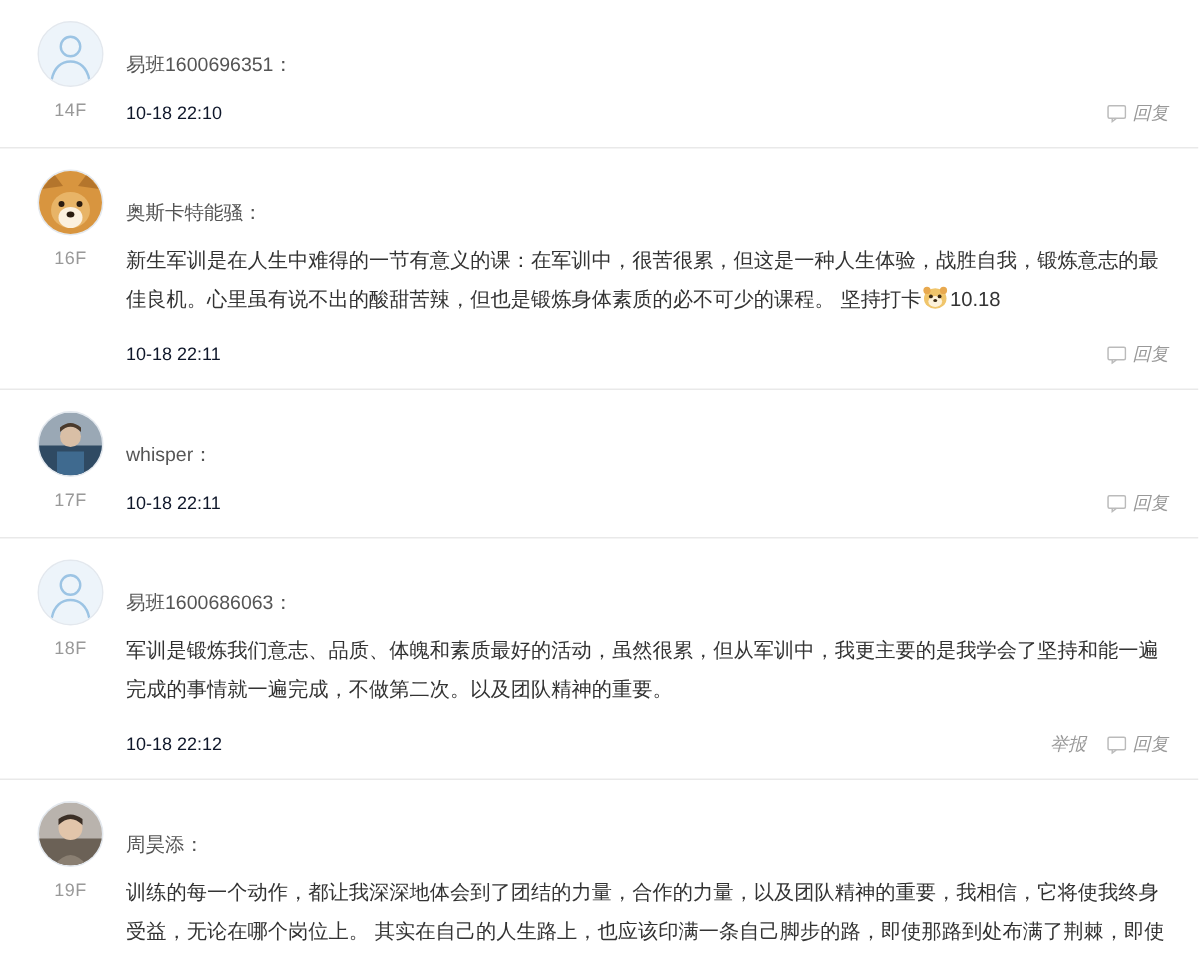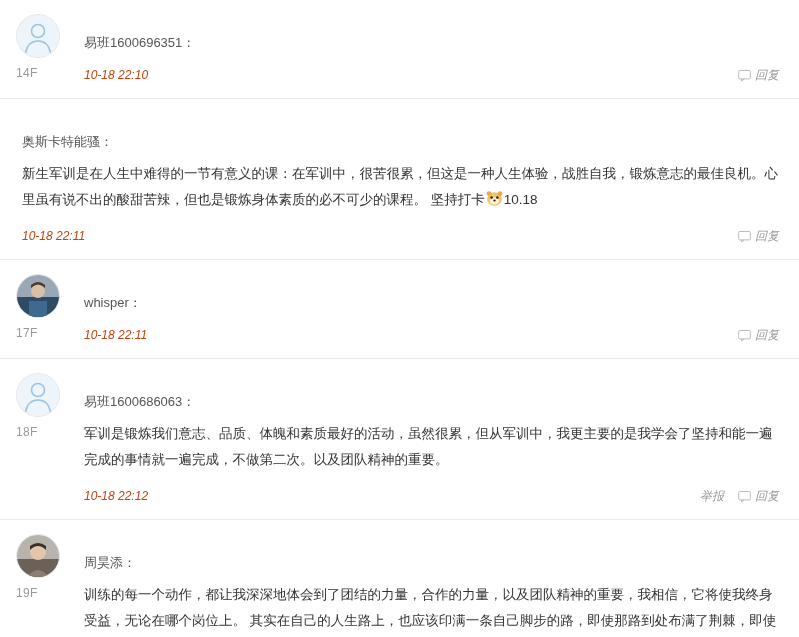--- a/index.html
+++ b/index.html
@@ -26,21 +26,21 @@
     position: relative;
   }
   .comment:last-child {
     border-bottom: none;
   }
   .left-col {
     width: 62px;
     flex: 0 0 62px;
     display: flex;
     flex-direction: column;
-    align-items: flex-start;
+    align-items: center;
   }
   .avatar {
     width: 44px;
     height: 44px;
     border-radius: 50%;
     overflow: hidden;
     position: relative;
     background: #eef3f8;
     border: 1px solid #e3e8ee;
     box-sizing: border-box;
@@ -73,22 +73,21 @@
   }
   .meta-row {
     display: flex;
     align-items: center;
     margin-top: 14px;
     margin-bottom: 12px;
     height: 18px;
   }
   .timestamp {
     font-size: 12px;
-    color: #c2410c;
-    font-style: italic;
+    color: #0f172a;
   }
   .meta-actions {
     margin-left: auto;
     display: flex;
     align-items: center;
     gap: 14px;
     padding-right: 4px;
   }
   .action {
     display: flex;
@@ -146,20 +145,35 @@
               </svg>
             </span>
             <span>回复</span>
           </div>
         </div>
       </div>
     </div>
   </div>
 
   <div class="comment">
+    <div class="left-col">
+      <div class="avatar">
+        <svg width="42" height="42" viewBox="0 0 42 42">
+          <rect width="42" height="42" fill="#d8953f"></rect>
+          <path d="M2 12 L10 2 L16 10 Z" fill="#b4752c"></path>
+          <path d="M40 12 L32 2 L26 10 Z" fill="#b4752c"></path>
+          <ellipse cx="21" cy="26" rx="13" ry="12" fill="#e8b467"></ellipse>
+          <ellipse cx="21" cy="31" rx="8" ry="7" fill="#fbf0de"></ellipse>
+          <circle cx="15" cy="22" r="2" fill="#2b1c10"></circle>
+          <circle cx="27" cy="22" r="2" fill="#2b1c10"></circle>
+          <ellipse cx="21" cy="29" rx="2.6" ry="2" fill="#2b1c10"></ellipse>
+        </svg>
+      </div>
+      <div class="floor">16F</div>
+    </div>
     <div class="right-col">
       <div class="username">奥斯卡特能骚：</div>
       <div class="content"><span>新生军训是在人生中难得的一节有意义的课：在军训中，很苦很累，但这是一种人生体验，战胜自我，锻炼意志的最佳良机。心里虽有说不出的酸甜苦辣，但也是锻炼身体素质的必不可少的课程。 坚持打卡</span><span class="emoji-inline"><svg width="17" height="17" viewBox="0 0 17 17">
               <ellipse cx="8.5" cy="9" rx="7.5" ry="6.8" fill="#f0c56b"></ellipse>
               <circle cx="3" cy="3.6" r="2.4" fill="#e8a94f"></circle>
               <circle cx="14" cy="3.6" r="2.4" fill="#e8a94f"></circle>
               <ellipse cx="8.5" cy="11" rx="4.6" ry="3.6" fill="#fdf2da"></ellipse>
               <circle cx="5.6" cy="7.6" r="1.3" fill="#3a2a14"></circle>
               <circle cx="11.4" cy="7.6" r="1.3" fill="#3a2a14"></circle>
               <ellipse cx="8.5" cy="10.4" rx="1.3" ry="1" fill="#3a2a14"></ellipse>

